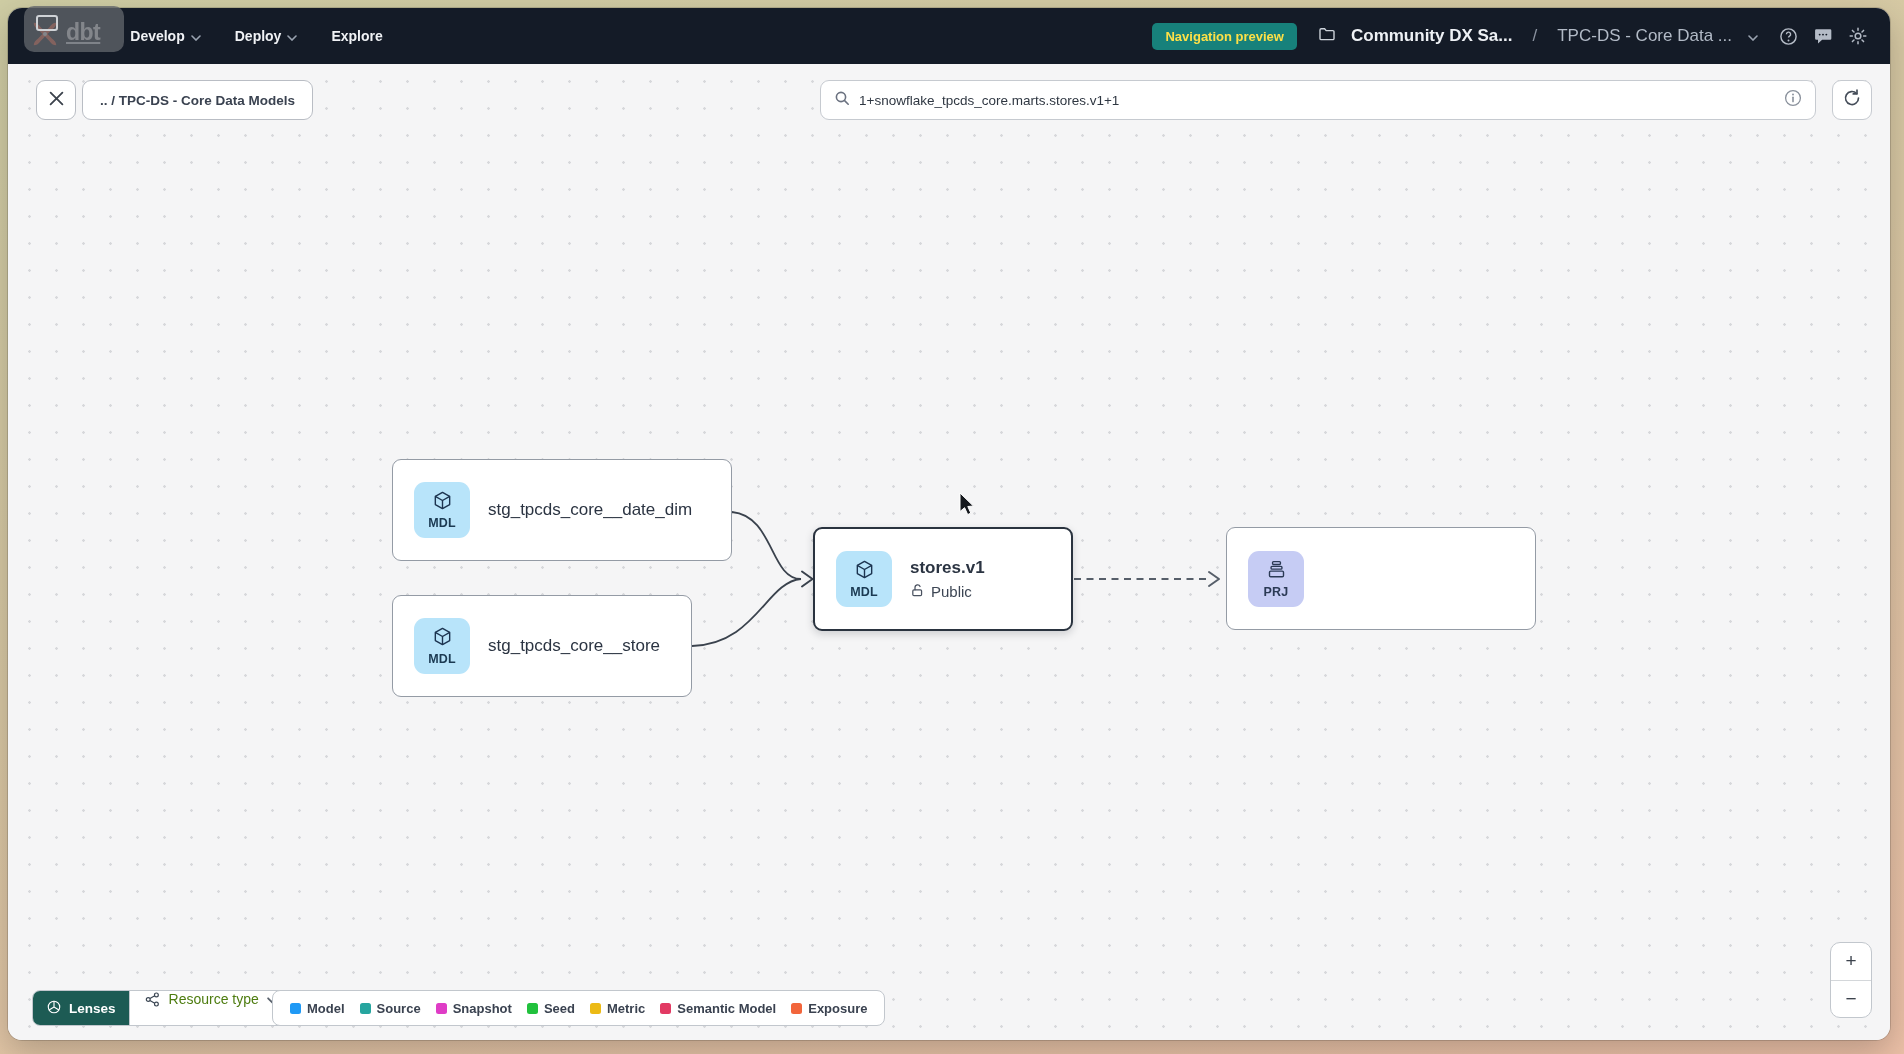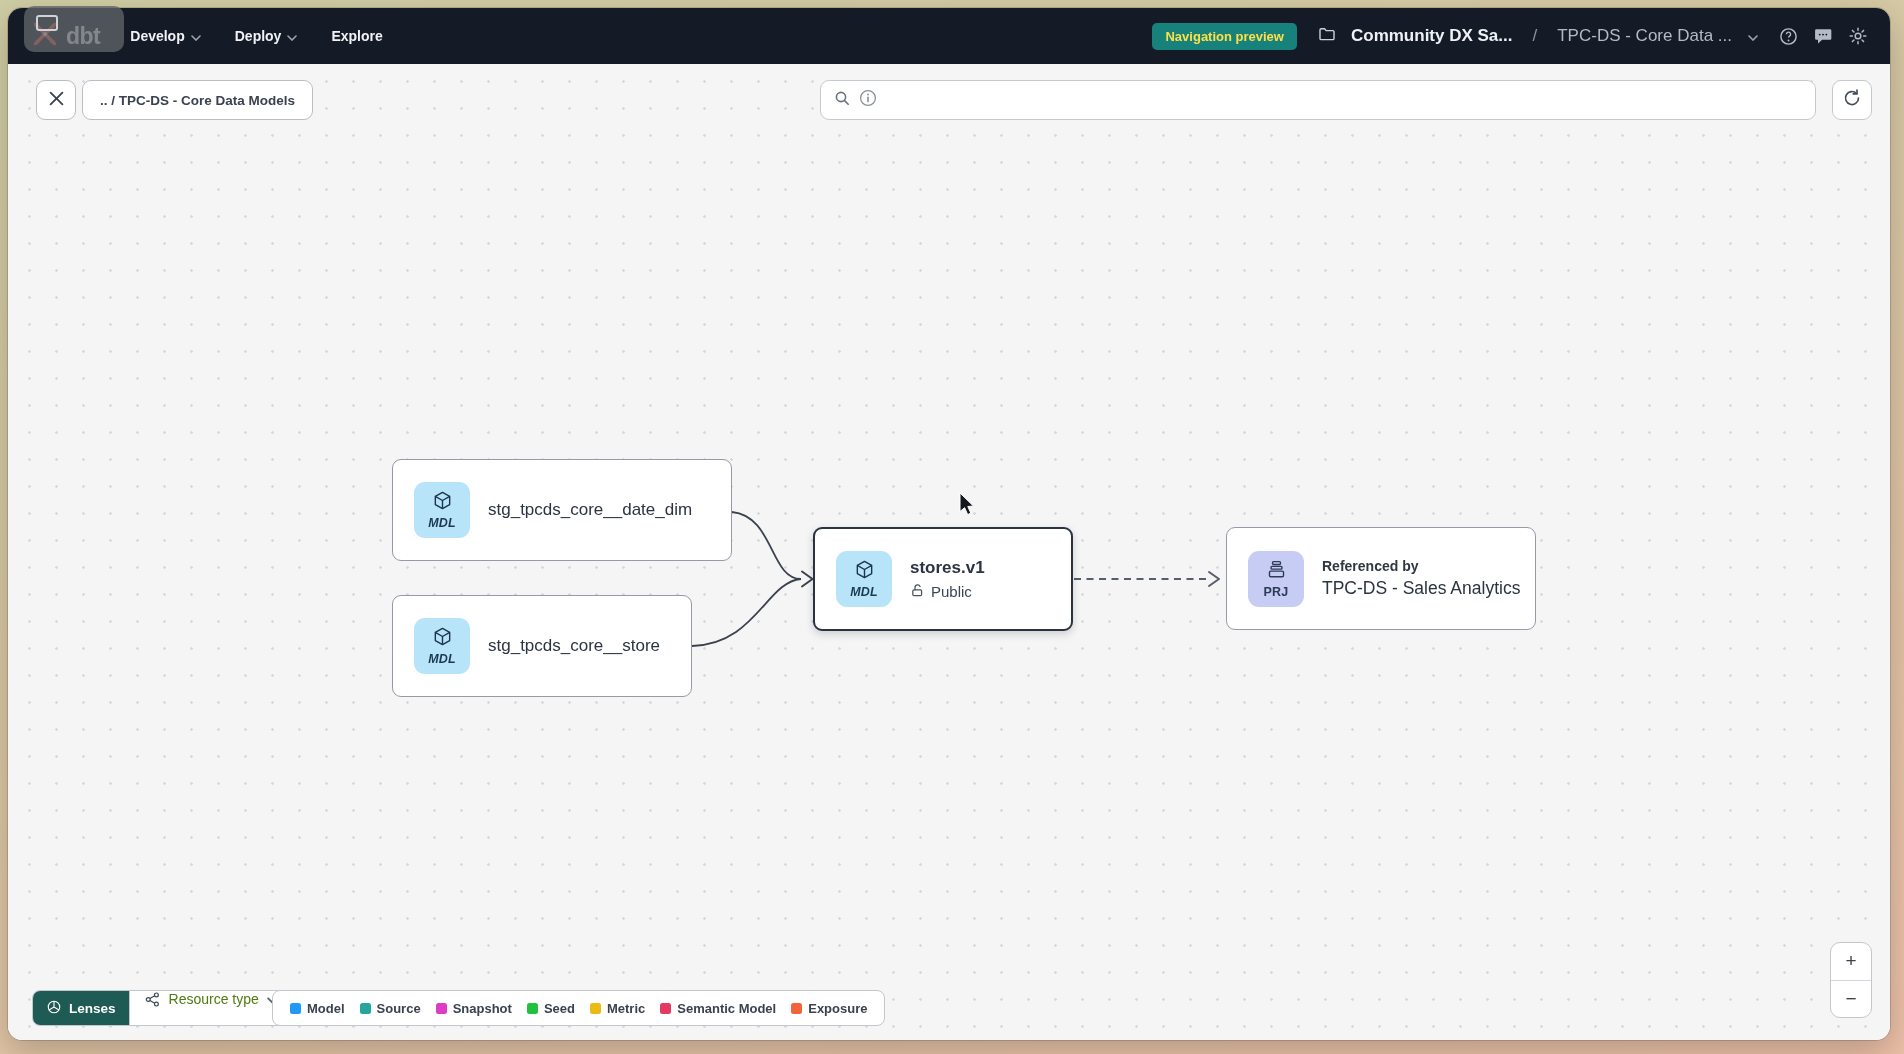--- a/index.html
+++ b/index.html
@@ -23,21 +23,21 @@
   }
   .capture-artifact .mini-win {
     width:22px; height:16px; border:2px solid #cfd2d6; border-radius:3px;
     position:relative; top:-6px;
   }
   
   .navbar {
     height:56px; background:#141b27; display:flex; align-items:center;
     padding:0 22px; color:#eef1f5;
   }
-  .logo { display:flex; align-items:center; gap:6px; margin-right:30px; }
+  .logo { display:flex; gap:6px; margin-right:30px;text-decoration:underline; }
   .logo-text { font-size:23px; font-weight:700; color:#fff; letter-spacing:-.5px; }
   .nav-menu { display:flex; align-items:center; gap:34px; }
   .nav-item { display:flex; align-items:center; gap:6px; font-size:14px;
     font-weight:700; color:#f0f2f5; cursor:pointer; }
   .nav-item .chev { color:#9aa3b0; }
   .nav-right { margin-left:auto; display:flex; align-items:center; }
   .preview-badge {
     background:#17817b; color:#fde047; font-size:13px; font-weight:700;
     padding:6px 13px; border-radius:5px; margin-right:22px;
   }
@@ -83,21 +83,21 @@
     position:absolute; background:#fff; border:1px solid #949ba5;
     border-radius:9px; display:flex; align-items:center; gap:18px;
     padding:0 21px; z-index:2; cursor:pointer;
   }
   .node.selected { border:2px solid #2a333f; box-shadow:0 3px 8px rgba(20,27,39,.18); }
   .node-badge {
     width:56px; height:56px; border-radius:11px; flex:0 0 auto;
     display:flex; flex-direction:column; align-items:center; justify-content:center;
     gap:1px;
   }
-  .badge-mdl { background:#b8e4fa;font-style:italic; }
+  .badge-mdl { background:#b8e4fa; }
   .badge-prj { background:#c6ccf4; }
   .node-badge .badge-label { font-size:12.5px; font-weight:700; color:#1b3a52; letter-spacing:.2px; }
   .badge-prj .badge-label { color:#2b3a55; }
   .node-label { font-size:17px; font-weight:500; color:#2b3442; white-space:nowrap; }
   .node-title { font-size:17px; font-weight:700; color:#2b3442; }
   .access-row { display:flex; align-items:center; gap:6px; margin-top:5px;
     font-size:15px; color:#3d4654; }
   .node-sublabel { font-size:14px; font-weight:700; color:#2f3742; margin-bottom:4px; }
   .prj-title { font-size:17.5px; font-weight:500; color:#2b3442; white-space:nowrap; }
   #node-date-dim { left:384px; top:395px; width:340px; height:102px; }
@@ -239,20 +239,21 @@
     <div class="breadcrumb-chip">
       <span>.. / TPC-DS - Core Data Models</span>
     </div>
     <div class="search-bar">
       <span>
         <svg width="16" height="16" viewBox="0 0 16 16" fill="none" stroke="#6b7280" stroke-width="1.6">
             <circle cx="7" cy="7" r="4.6"></circle>
             <path d="M10.6 10.6 L14.2 14.2" stroke-linecap="round"></path>
           </svg>
       </span>
+      <input type="text" value="1+snowflake_tpcds_core.marts.stores.v1+1" style="">
       <span>
         <svg width="18" height="18" viewBox="0 0 18 18" fill="none" stroke="#8a919c" stroke-width="1.3">
             <circle cx="9" cy="9" r="7.4"></circle>
             <path d="M9 8.2 V12.6" stroke-width="1.6" stroke-linecap="round"></path>
             <circle cx="9" cy="5.5" r="0.95" fill="#8a919c" stroke="none"></circle>
           </svg>
       </span>
     </div>
     <div class="tool-btn refresh-btn">
       <span>
@@ -320,24 +321,20 @@
       <div class="node-badge badge-prj">
         <span>
           <svg width="21" height="21" viewBox="0 0 24 24" fill="none" stroke="#2b3a55" stroke-width="1.6" stroke-linejoin="round">
               <rect x="7.5" y="3" width="9" height="3.2" rx="1"></rect>
               <rect x="5.8" y="8.4" width="12.4" height="3.2" rx="1"></rect>
               <rect x="4" y="13.8" width="16" height="6.4" rx="1.4"></rect>
             </svg>
         </span>
         <span class="badge-label">PRJ</span>
       </div>
-      <div>
-        <div class="node-sublabel">Referenced by</div>
-        <div class="prj-title">TPC-DS - Sales Analytics</div>
-      </div>
     </div>
 
     <span class="cursor">
       <svg width="19" height="25" viewBox="0 0 19 25">
           <path d="M2 1 L2 19.5 L6.6 15.7 L9.7 22.6 L12.8 21.1 L9.8 14.5 L15.4 14 Z" fill="#15181d" stroke="#fff" stroke-width="1"></path>
         </svg>
     </span>
 
     <div class="filter-group">
       <div class="lenses-seg">

